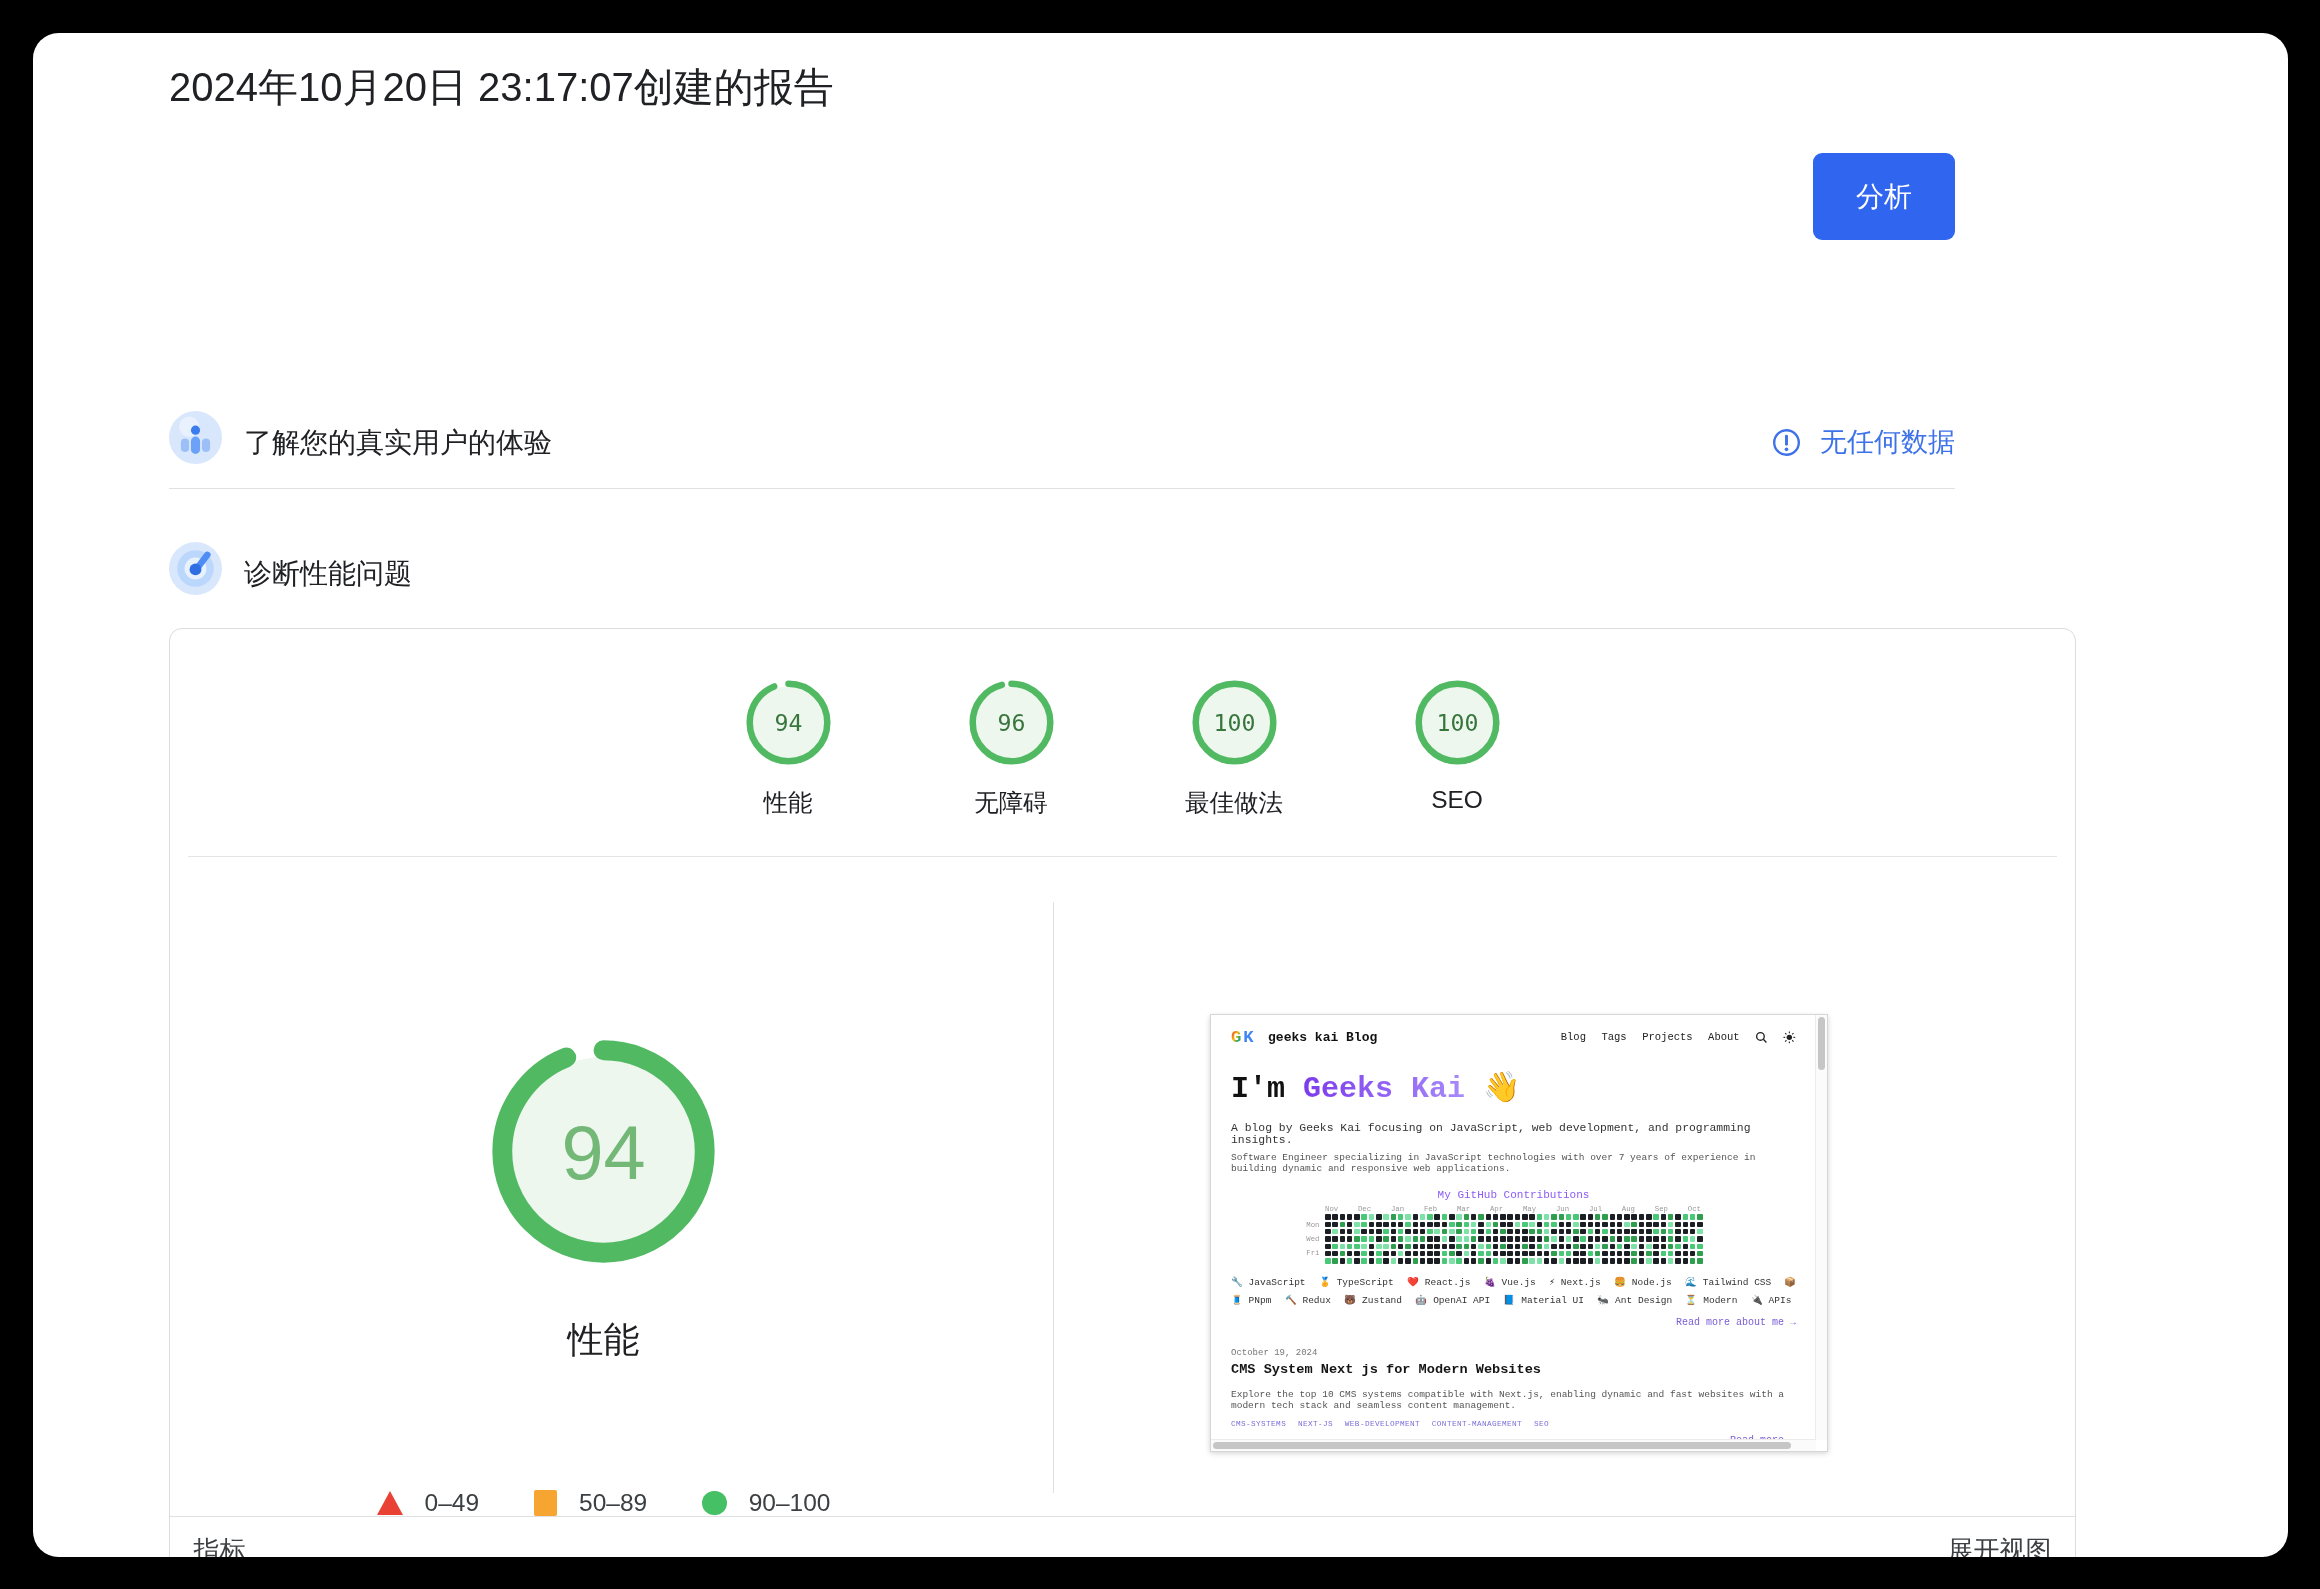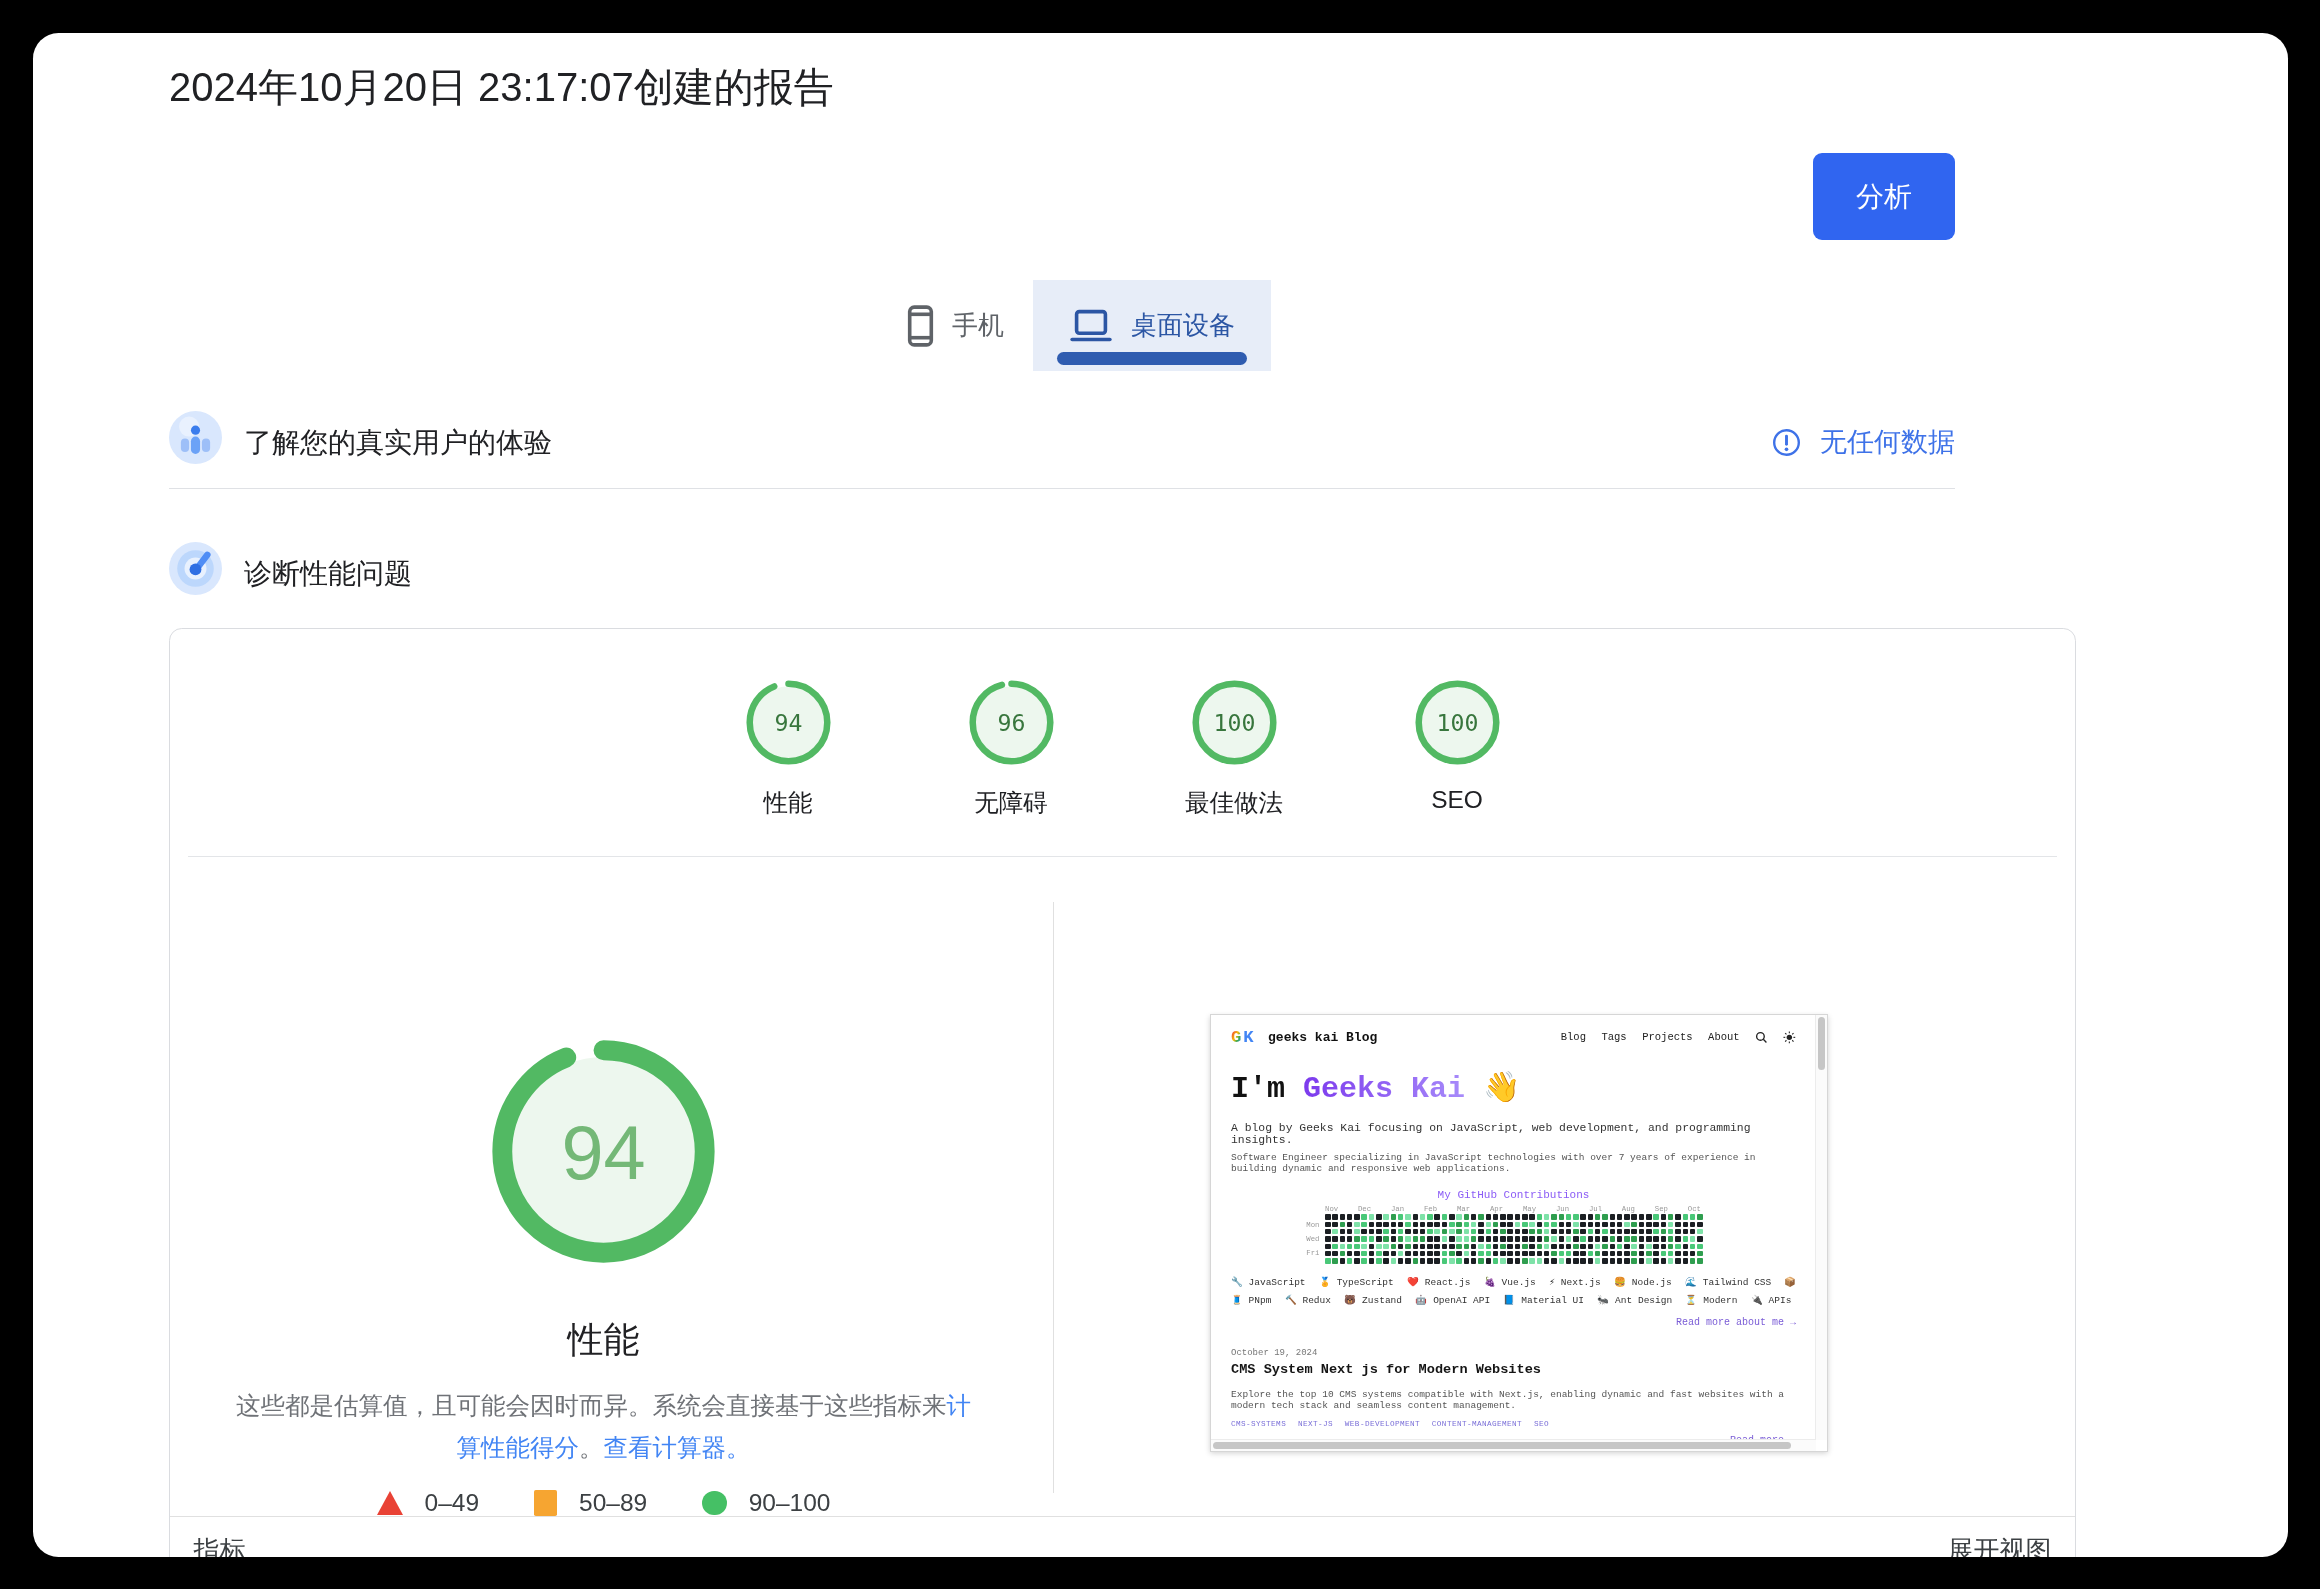--- a/index.html
+++ b/index.html
@@ -105,38 +105,20 @@
 </style>
 </head>
 <body>
 
 <div class="page">
 
   <div class="report-title">2024年10月20日 23:17:07创建的报告</div>
 
   <button class="analyze-btn">分析</button>
 
-  <div class="tabs">
-    <div class="tab mobile">
-      <svg width="27" height="44" viewBox="0 0 30 48">
-        <rect x="3" y="3" width="24" height="42" rx="5" fill="none" stroke="#5f6368" stroke-width="4"></rect>
-        <line x1="4" y1="11" x2="26" y2="11" stroke="#5f6368" stroke-width="4"></line>
-        <line x1="4" y1="37" x2="26" y2="37" stroke="#5f6368" stroke-width="4"></line>
-      </svg>
-      <span>手机</span>
-    </div>
-    <div class="tab desktop">
-      <svg width="44" height="36" viewBox="0 0 48 40">
-        <rect x="8" y="4" width="32" height="24" rx="3" fill="none" stroke="#2c56a4" stroke-width="4"></rect>
-        <line x1="3" y1="35" x2="45" y2="35" stroke="#2c56a4" stroke-width="4" stroke-linecap="round"></line>
-      </svg>
-      <span>桌面设备</span>
-      <div class="tab-indicator"></div>
-    </div>
-  </div>
 
   <svg class="sec-icon rux-icon" viewBox="0 0 58 58">
     <circle cx="29" cy="29" r="29" fill="#d9e7fd"></circle>
     <circle cx="22" cy="17" r="11" fill="#e9f1fe"></circle>
     <rect x="13" y="30" width="9" height="15" rx="4.5" fill="#9dbff8"></rect>
     <circle cx="29" cy="21" r="5" fill="#3b7ded"></circle>
     <rect x="24" y="28" width="10" height="19" rx="5" fill="#6ba2f7"></rect>
     <rect x="36" y="30" width="9" height="15" rx="4.5" fill="#9dbff8"></rect>
   </svg>
   <div class="sec-title rux-title">了解您的真实用户的体验</div>
@@ -200,23 +182,20 @@
     <div class="card-div1"></div>
     <div class="v-divider"></div>
 
     <div class="big-gauge"><svg viewBox="0 0 120 120" width="100%" height="100%">
     <circle cx="60" cy="60" r="50" fill="#edf7ee"></circle>
     <circle cx="60" cy="60" r="53.5" fill="none" stroke="#52b963" stroke-width="10.5" pathLength="100" stroke-dasharray="94 6" stroke-linecap="round" transform="rotate(-90 60 60)"></circle>
     <text x="60" y="60" dy="14.399999999999999" text-anchor="middle" font-size="40" fill="#74b877" font-family="&quot;Liberation Sans&quot;,sans-serif">94</text>
         </svg></div>
     <div class="gauge-label">性能</div>
 
-    <div class="disclaimer">
-      <span>这些都是估算值，且可能会因时而异。系统会直接基于这些指标来</span><a>计算性能得分</a><span>。</span><a>查看计算器。</a>
-    </div>
 
     <div class="legend">
         <div class="legend-item">
           <span class="lg-triangle"></span>
                  <span>0–49</span>
         </div>
         <div class="legend-item">
           <span class="lg-square"></span>
                  <span>50–89</span>
         </div>

